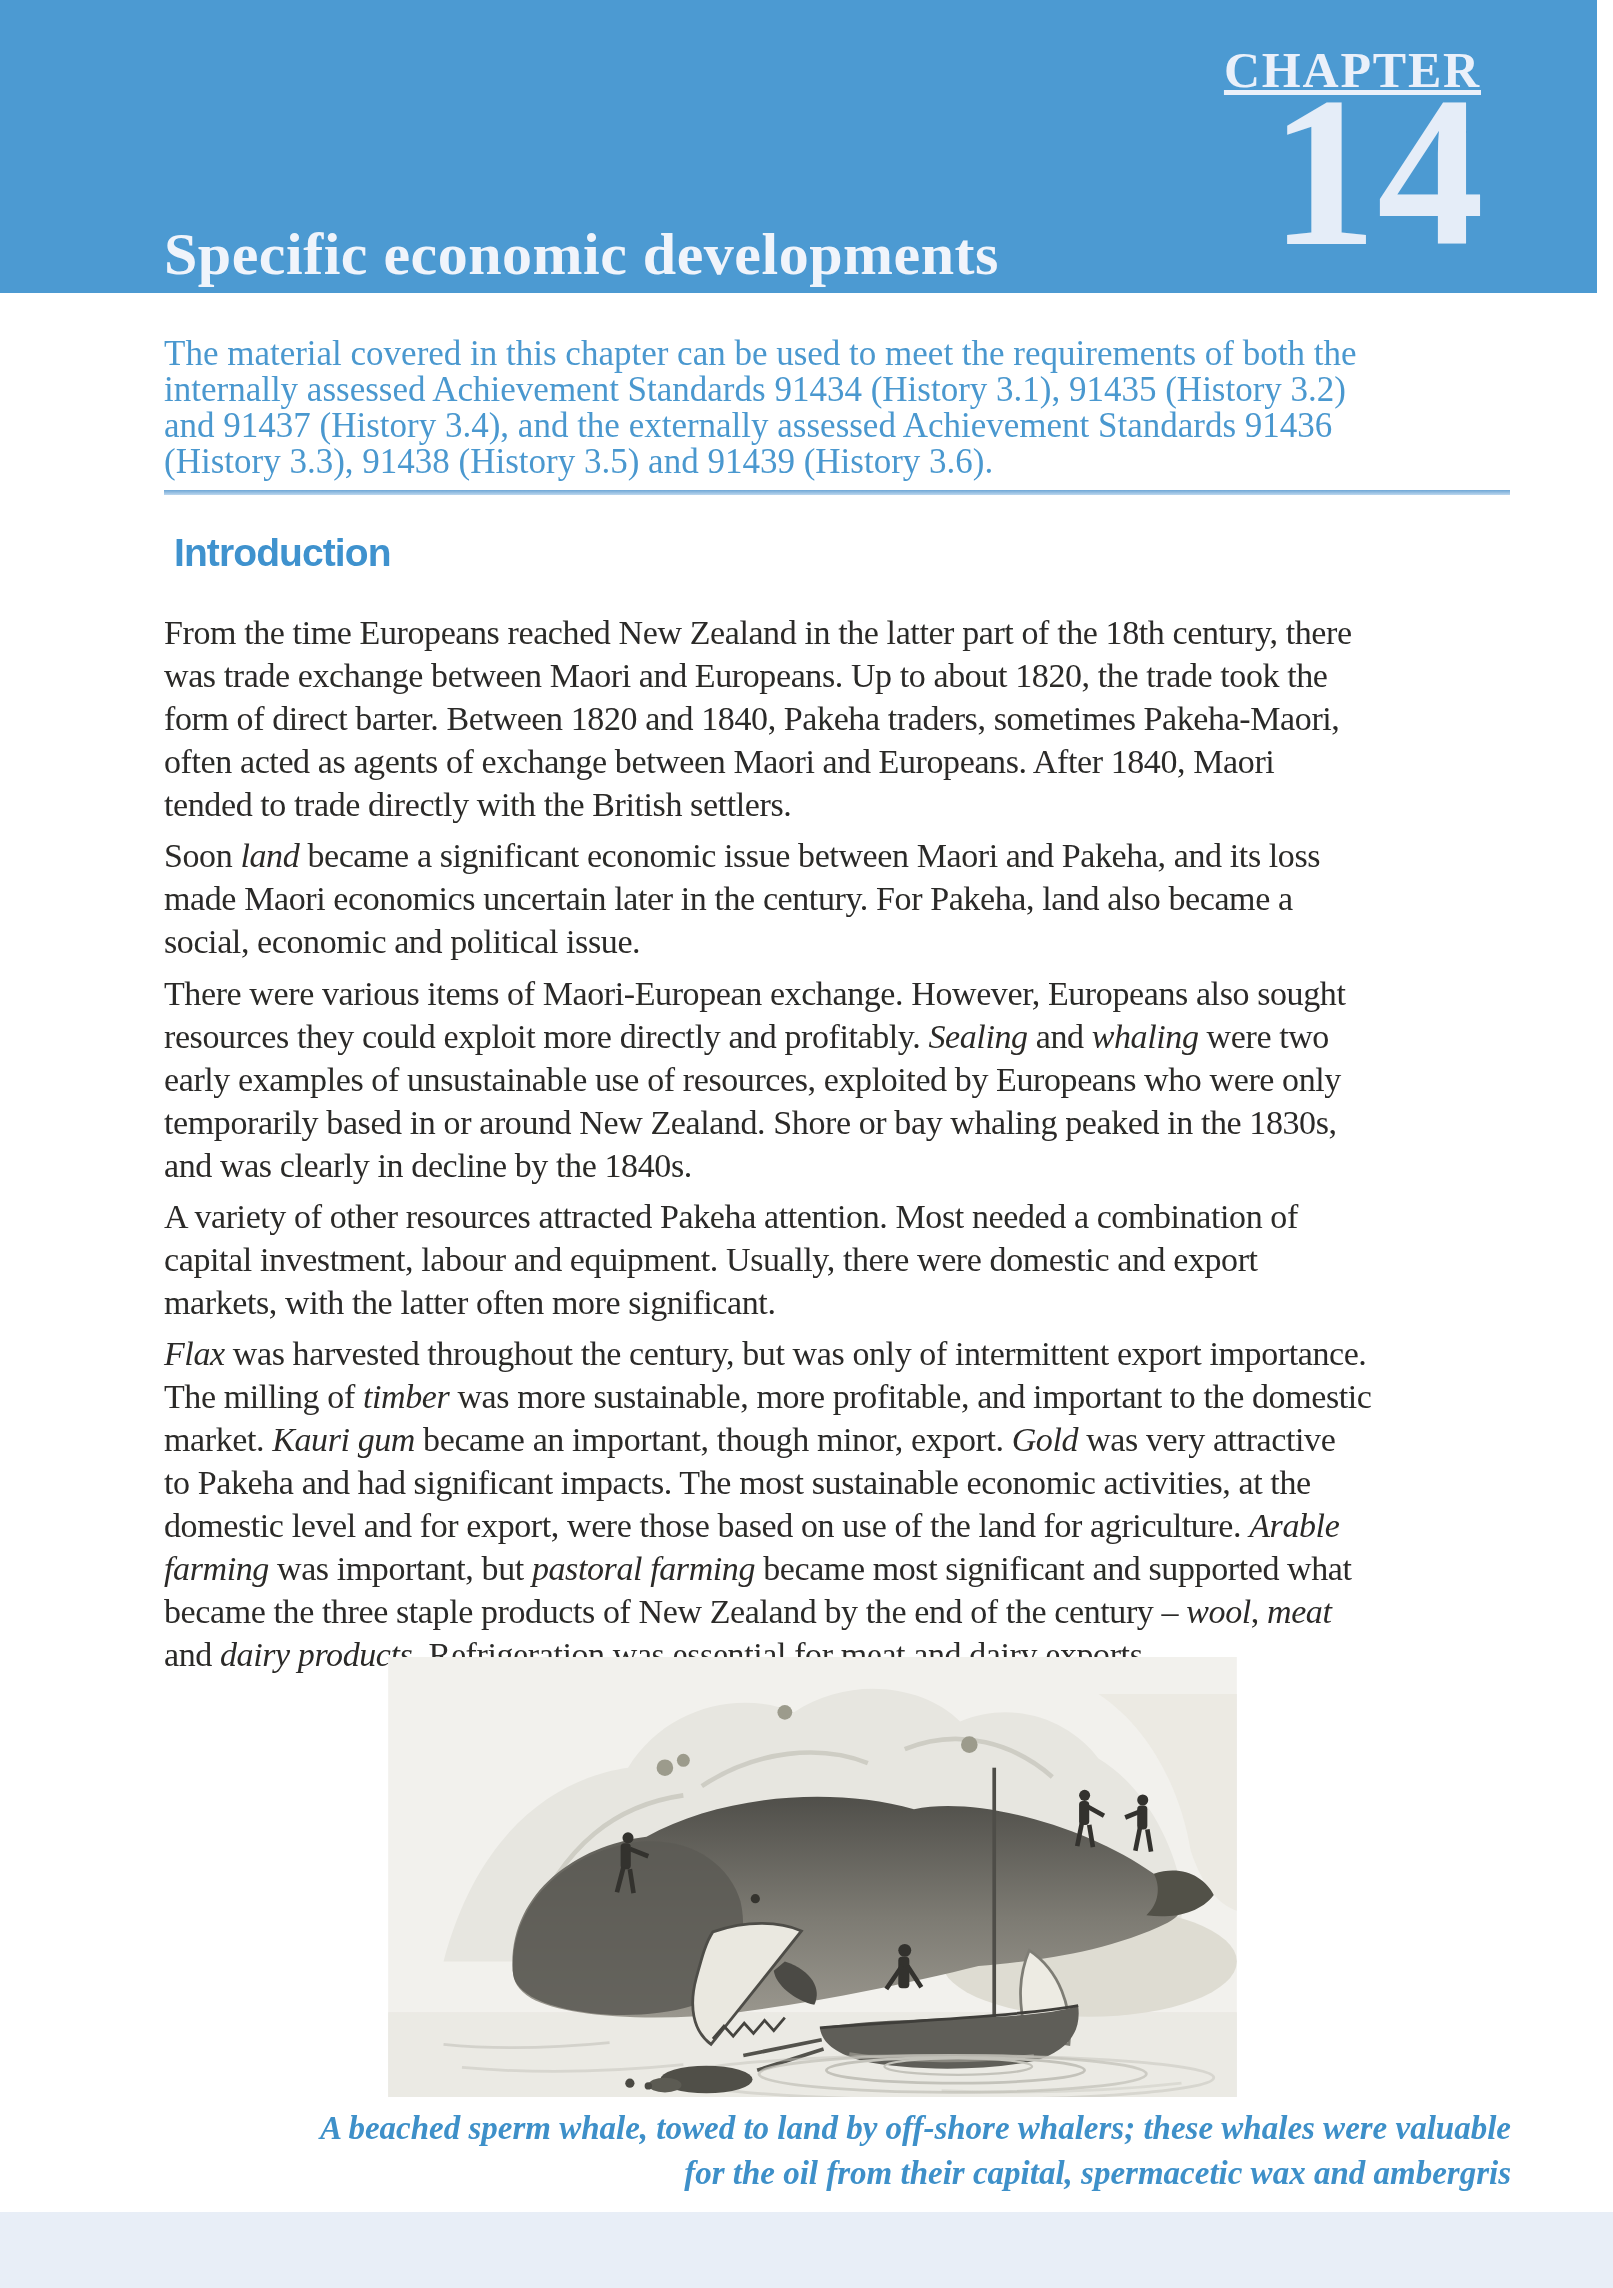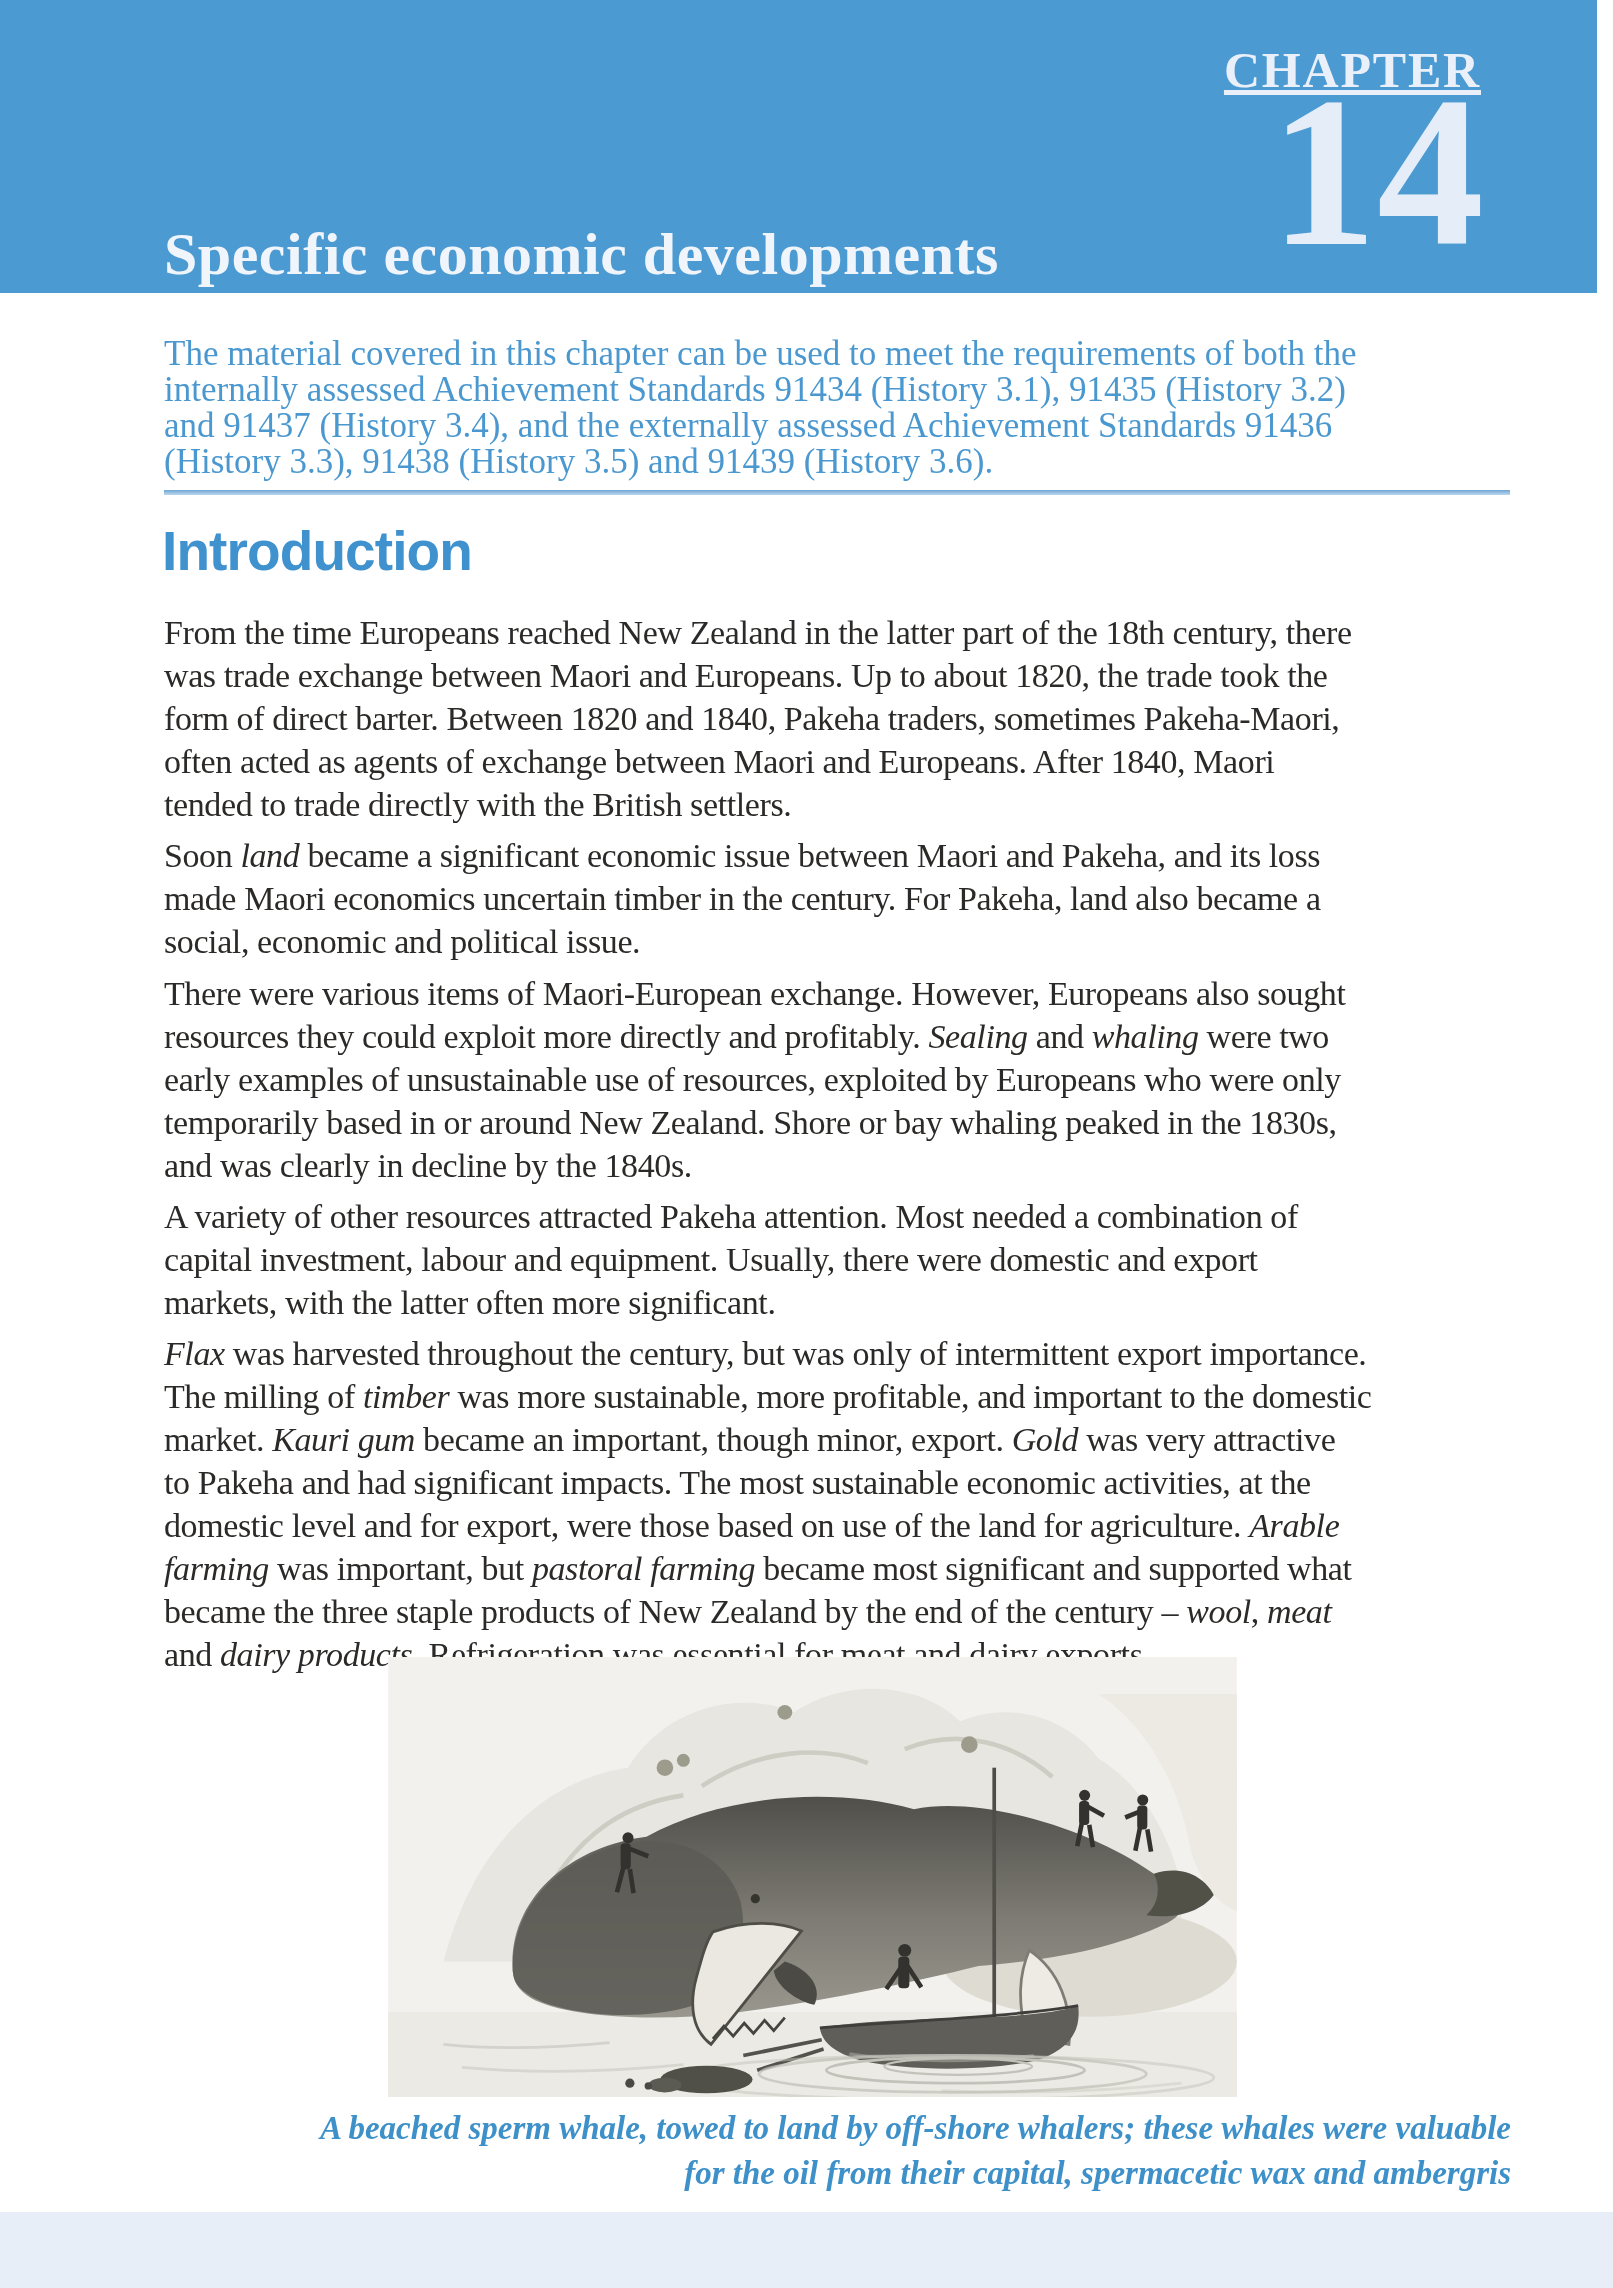--- a/index.html
+++ b/index.html
@@ -15,22 +15,22 @@
   .chapter-label{position:absolute;top:41px;right:132px;font-family:"Liberation Serif",serif;
         font-weight:700;font-size:50px;letter-spacing:1.8px;color:var(--chapter-text);text-decoration:underline;}
   .chapter-number{position:absolute;top:79px;right:129px;font-family:"Liberation Serif",serif;
         font-weight:700;font-size:214px;line-height:185px;color:var(--number-text);}
   .band-title{position:absolute;left:164px;top:220px;margin:0;font-weight:700;font-size:60px;
         letter-spacing:0.5px;color:var(--title-text);font-family:"Liberation Serif",serif;}
   .note{position:absolute;left:164px;top:336px;width:1347px;font-size:35px;line-height:36px;
         color:var(--note-blue);}
   .rule{position:absolute;left:164px;top:490px;width:1346px;height:4.6px;
         background:linear-gradient(to bottom,var(--rule-top),var(--rule-bottom));}
-  .intro-heading{position:absolute;left:162px;top:519px;margin:0;
-        font-family:"Liberation Sans",sans-serif;font-weight:700;font-size:55px;
+  .intro-heading{position:absolute;left:162px;top:519px;margin:12px;
+        font-family:"Liberation Sans",sans-serif;font-weight:700;font-size:39px;
         letter-spacing:-0.9px;color:var(--accent-blue);}
   .body-copy{position:absolute;left:164px;top:587px;width:1349px;font-size:34px;
         line-height:43px;letter-spacing:-0.4px;color:var(--body-text);margin-top:24px;}
   .body-copy p{margin:0 0 8.3px 0;}
   .engraving{position:absolute;left:388px;top:1657px;width:849px;height:440px;margin:0;}
   .engraving svg{display:block;width:849px;height:440px;}
   .caption{position:absolute;left:164px;top:2106px;width:1347px;text-align:right;
         font-style:italic;font-weight:700;font-size:33px;line-height:45px;
         color:var(--caption-blue);}
   .footer-band{position:absolute;left:0;top:2212px;width:1613px;height:77px;
@@ -47,21 +47,21 @@
   <h1 class="band-title">Specific economic developments</h1>
 
   <section class="note"><span>The material covered in this chapter can be used to meet the requirements of both the</span><br><span>internally assessed Achievement Standards 91434 (History 3.1), 91435 (History 3.2)</span><br><span>and 91437 (History 3.4), and the externally assessed Achievement Standards 91436</span><br><span>(History 3.3), 91438 (History 3.5) and 91439 (History 3.6).</span></section>
 
   <div class="rule"></div>
 
   <h2 class="intro-heading">Introduction</h2>
 
   <section class="body-copy">
       <p><span>From the time Europeans reached New Zealand in the latter part of the 18th century, there</span><br><span>was trade exchange between Maori and Europeans. Up to about 1820, the trade took the</span><br><span>form of direct barter. Between 1820 and 1840, Pakeha traders, sometimes Pakeha-Maori,</span><br><span>often acted as agents of exchange between Maori and Europeans. After 1840, Maori</span><br><span>tended to trade directly with the British settlers.</span></p>
-      <p><span>Soon </span><i>land</i><span> became a significant economic issue between Maori and Pakeha, and its loss</span><br><span>made Maori economics uncertain timber in the century. For Pakeha, land also became a</span><br><span>social, economic and political issue.</span></p>
+      <p><span>Soon </span><i>land</i><span> became a significant economic issue between Maori and Pakeha, and its loss</span><br><span>made Maori economics uncertain later in the century. For Pakeha, land also became a</span><br><span>social, economic and political issue.</span></p>
       <p><span>There were various items of Maori-European exchange. However, Europeans also sought</span><br><span>resources they could exploit more directly and profitably. </span><i>Sealing</i><span> and </span><i>whaling</i><span> were two</span><br><span>early examples of unsustainable use of resources, exploited by Europeans who were only</span><br><span>temporarily based in or around New Zealand. Shore or bay whaling peaked in the 1830s,</span><br><span>and was clearly in decline by the 1840s.</span></p>
       <p><span>A variety of other resources attracted Pakeha attention. Most needed a combination of</span><br><span>capital investment, labour and equipment. Usually, there were domestic and export</span><br><span>markets, with the latter often more significant.</span></p>
       <p><i>Flax</i><span> was harvested throughout the century, but was only of intermittent export importance.</span><br><span>The milling of </span><i>timber</i><span> was more sustainable, more profitable, and important to the domestic</span><br><span>market. </span><i>Kauri gum</i><span> became an important, though minor, export. </span><i>Gold</i><span> was very attractive</span><br><span>to Pakeha and had significant impacts. The most sustainable economic activities, at the</span><br><span>domestic level and for export, were those based on use of the land for agriculture. </span><i>Arable</i><br><i>farming</i><span> was important, but </span><i>pastoral farming</i><span> became most significant and supported what</span><br><span>became the three staple products of New Zealand by the end of the century – </span><i>wool</i><span>, </span><i>meat</i><br><span>and </span><i>dairy products</i><span>. Refrigeration was essential for meat and dairy exports.</span></p>
     </section>
 
   <figure class="engraving">
     <svg viewBox="0 0 920 477" role="img">
       <defs>
         <linearGradient id="whaleGrad" x1="0" y1="0" x2="0" y2="1">
           <stop offset="0" stop-color="#504f4a"></stop>

